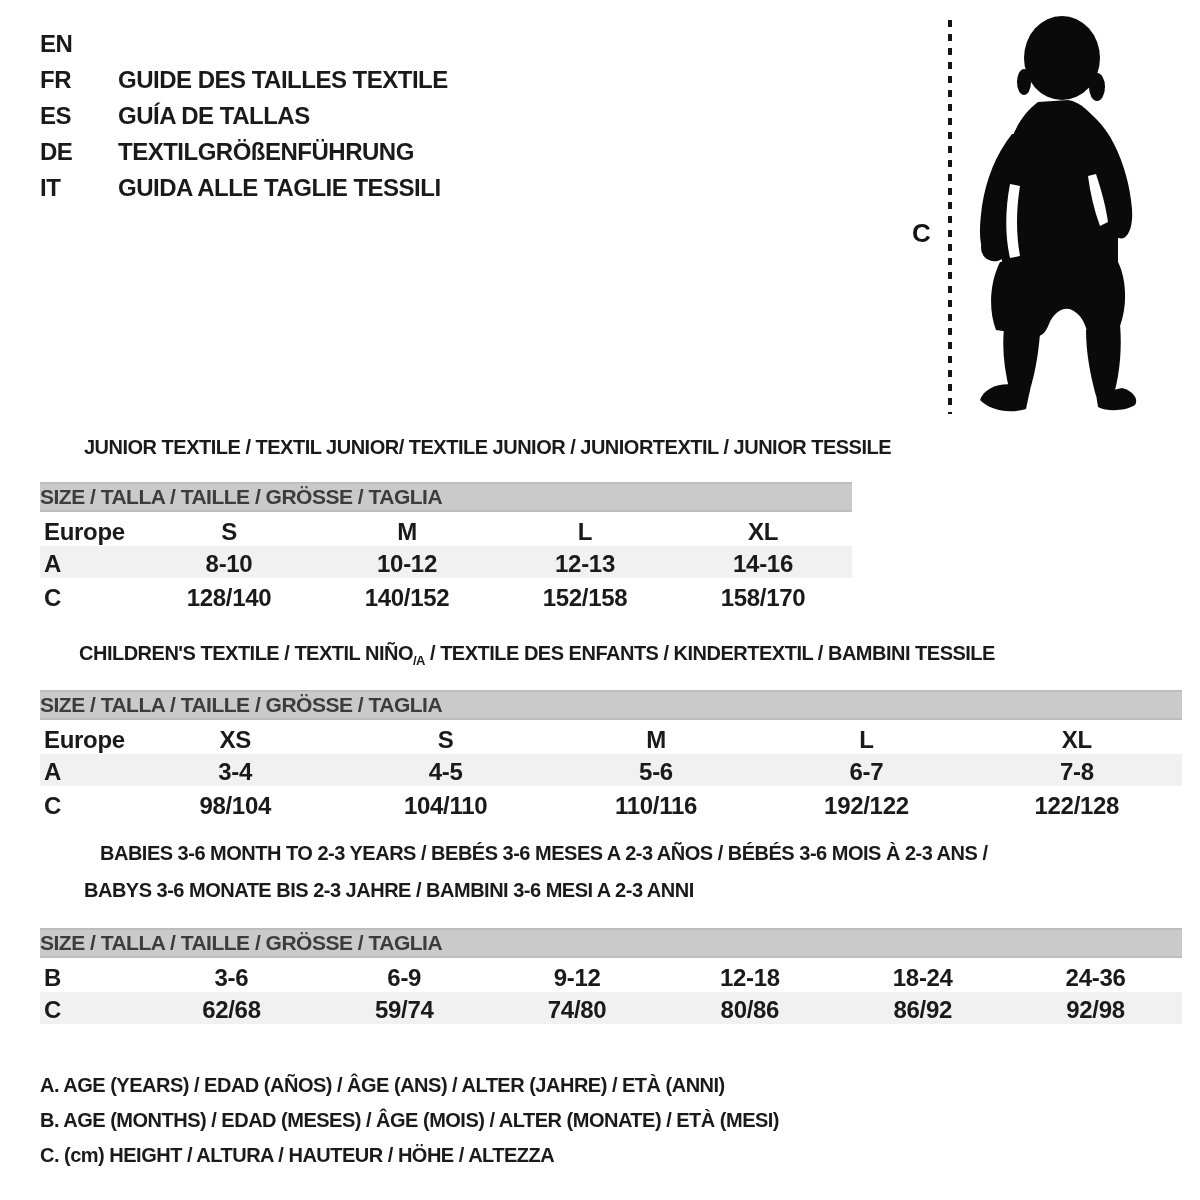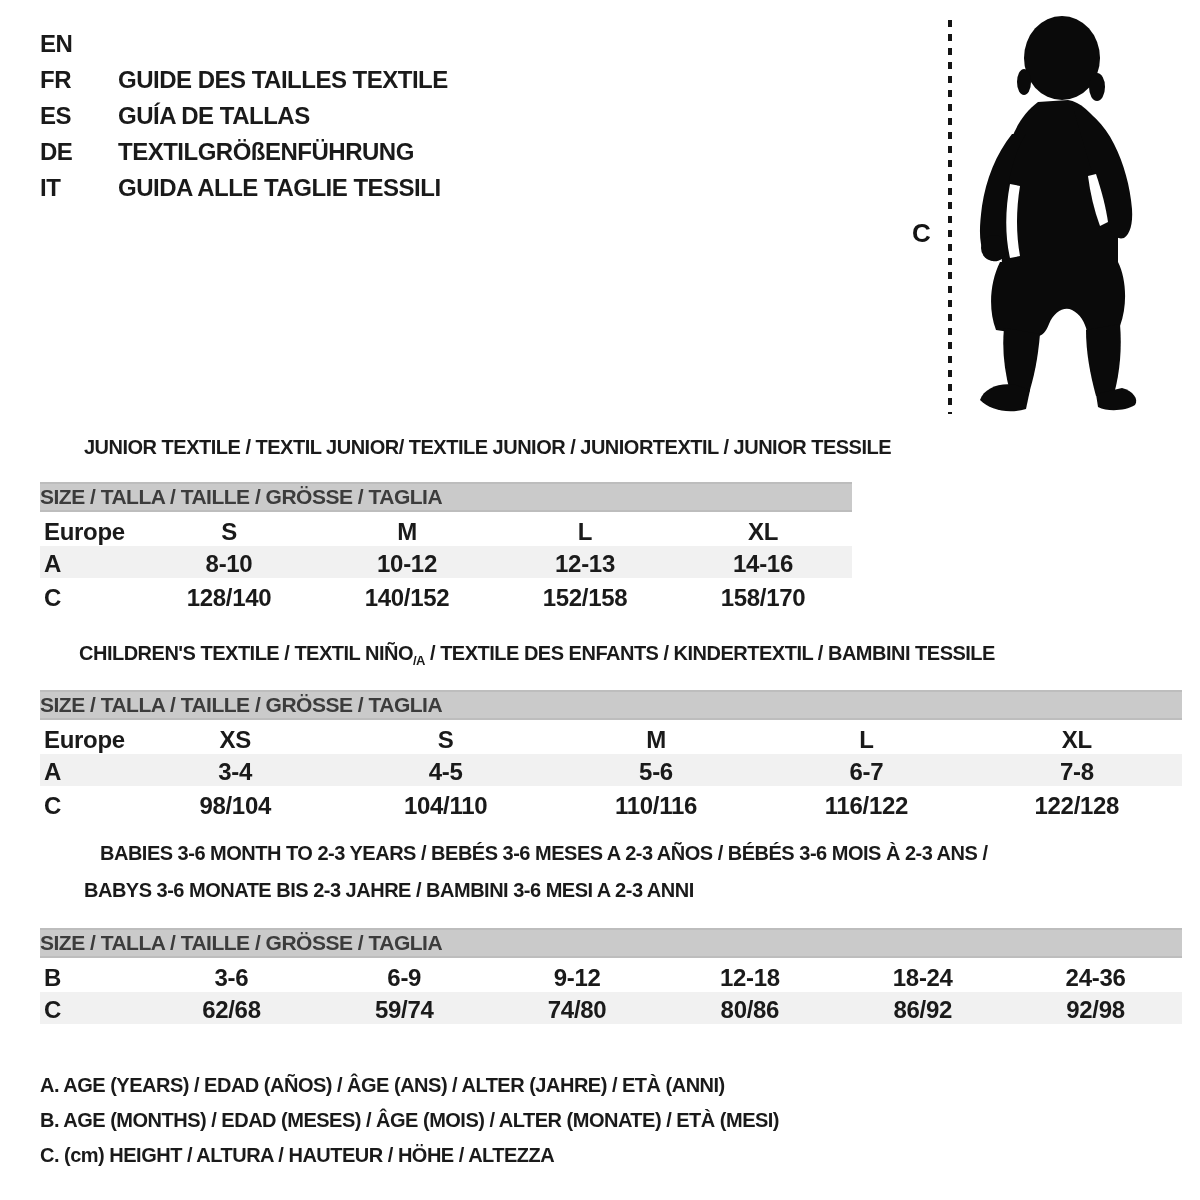--- a/index.html
+++ b/index.html
@@ -129,21 +129,21 @@
     <span class="cell">4-5</span>
     <span class="cell">5-6</span>
     <span class="cell">6-7</span>
     <span class="cell">7-8</span>
   </div>
   <div class="trow h34">
     <span class="lbl">C</span>
     <span class="cell">98/104</span>
     <span class="cell">104/110</span>
     <span class="cell">110/116</span>
-    <span class="cell">116/122</span>
+    <span class="cell">192/122</span>
     <span class="cell">122/128</span>
   </div>
 </div>
 
 <div class="abs sec-title" style="left:56px;top:842px;">BABIES 3-6 MONTH TO 2-3 YEARS / BEBÉS 3-6 MESES A 2-3 AÑOS / BÉBÉS 3-6 MOIS À 2-3 ANS /</div>
 <div class="abs sec-title" style="left:40px;top:879px;">BABYS 3-6 MONATE BIS 2-3 JAHRE / BAMBINI 3-6 MESI A 2-3 ANNI</div>
 <div class="size-table lblw-baby" style="top:928px;width:1142px;">
   <div class="size-bar">SIZE / TALLA / TAILLE / GRÖSSE / TAGLIA</div>
   <div class="trow h34">
     <span class="lbl">B</span>

